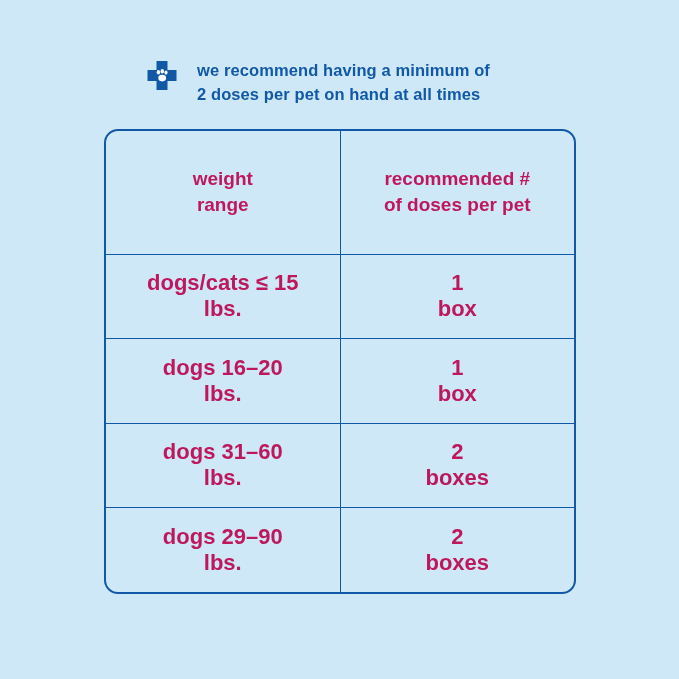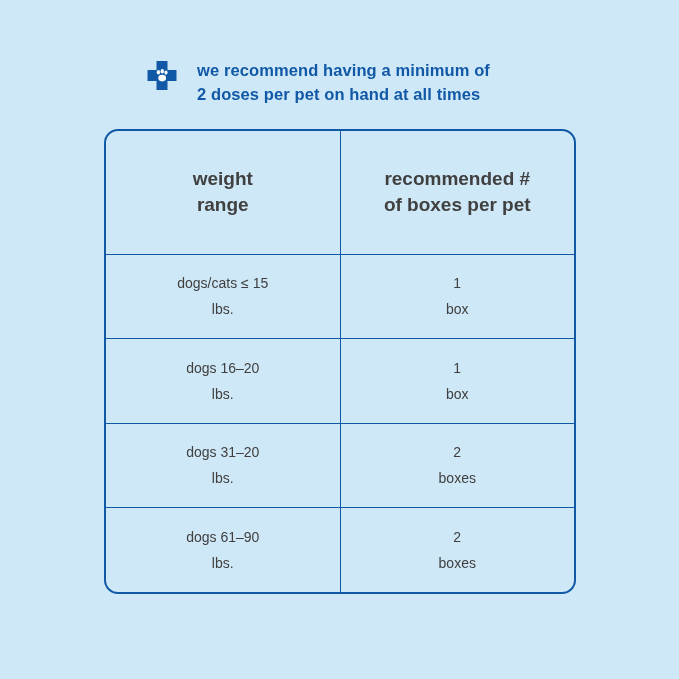--- a/index.html
+++ b/index.html
@@ -62,41 +62,41 @@
     width: 100%;
     height: 100%;
     border-collapse: collapse;
     table-layout: fixed;
   }
   table.dose-table th,
   table.dose-table td {
     border: 1px solid #1159a6;
     text-align: center;
     vertical-align: middle;
-    color: #404040;
+    color: #be185d;
     padding: 4px 24px;
     box-sizing: border-box;
     margin-left: 48px;
   }
   
   table.dose-table tr > *:first-child { border-left: 0; }
   table.dose-table tr > *:last-child { border-right: 0; }
   table.dose-table tr:first-child > * { border-top: 0; }
   table.dose-table tr:last-child > * { border-bottom: 0; }
 
   table.dose-table th {
     font-size: 19px;
     line-height: 26px;
     font-weight: 700;
     height: 105px;
   }
   table.dose-table td {
-    font-size: 14px;
+    font-size: 22px;
     line-height: 26px;
-    font-weight: 400;
+    font-weight: 700;
     height: 72px;
   }
   .col-weight { width: 50%; }
   .col-boxes { width: 50%; }
   .cell-line2 { display: block; }
 </style>
 </head>
 <body>
 
 <div class="page">
@@ -117,21 +117,21 @@
 2 doses per pet on hand at all times</div>
   </div>
 
   <div class="table-wrap">
     <table class="dose-table">
       <tbody>
           <tr>
         <th class="col-weight" style="white-space: pre-line;">weight
 range</th>
         <th class="col-boxes" style="white-space: pre-line;">recommended #
-of boxes per pet</th>
+of doses per pet</th>
       </tr>
 
       <tr>
         <td>
           <span>dogs/cats ≤ 15</span>
           <span class="cell-line2">lbs.</span>
         </td>
         <td>
           <span>1</span>
           <span class="cell-line2">box</span>
@@ -144,32 +144,32 @@
           <span class="cell-line2">lbs.</span>
         </td>
         <td>
           <span>1</span>
           <span class="cell-line2">box</span>
         </td>
       </tr>
 
       <tr>
         <td>
-          <span>dogs 31–20</span>
+          <span>dogs 31–60</span>
           <span class="cell-line2">lbs.</span>
         </td>
         <td>
           <span>2</span>
           <span class="cell-line2">boxes</span>
         </td>
       </tr>
 
       <tr>
         <td>
-          <span>dogs 61–90</span>
+          <span>dogs 29–90</span>
           <span class="cell-line2">lbs.</span>
         </td>
         <td>
           <span>2</span>
           <span class="cell-line2">boxes</span>
         </td>
       </tr>
 
     </tbody>
       </table>

